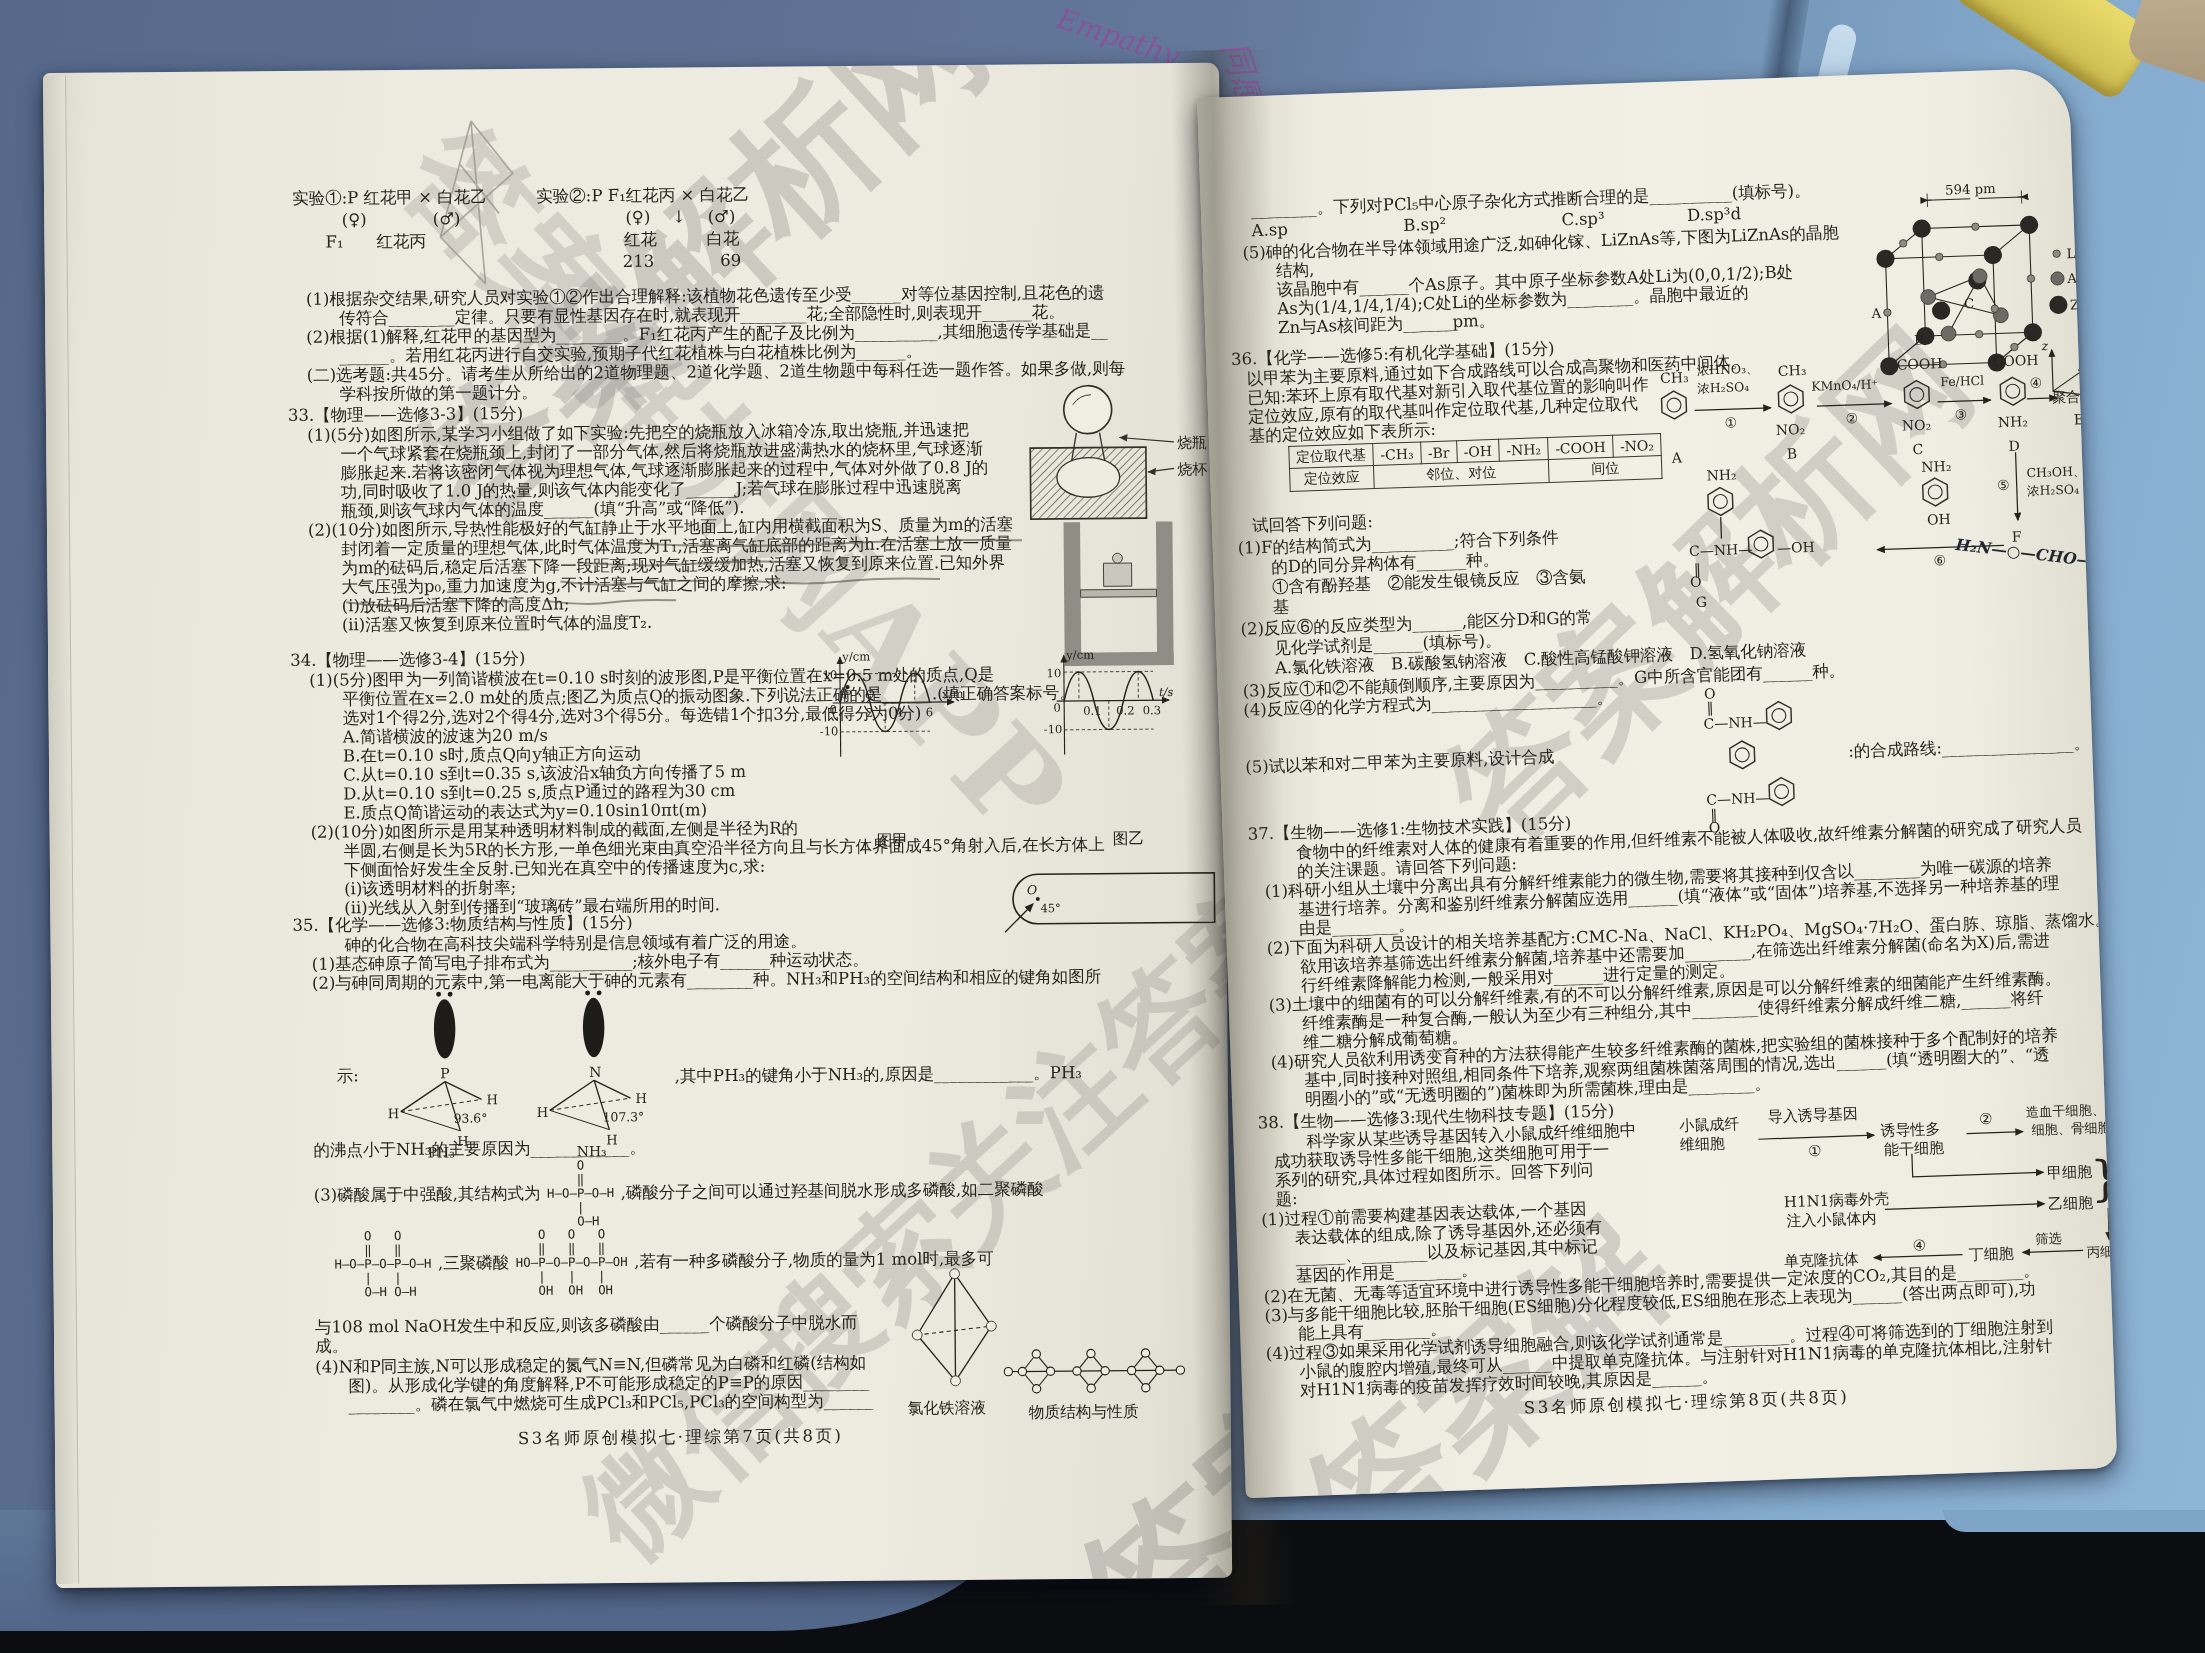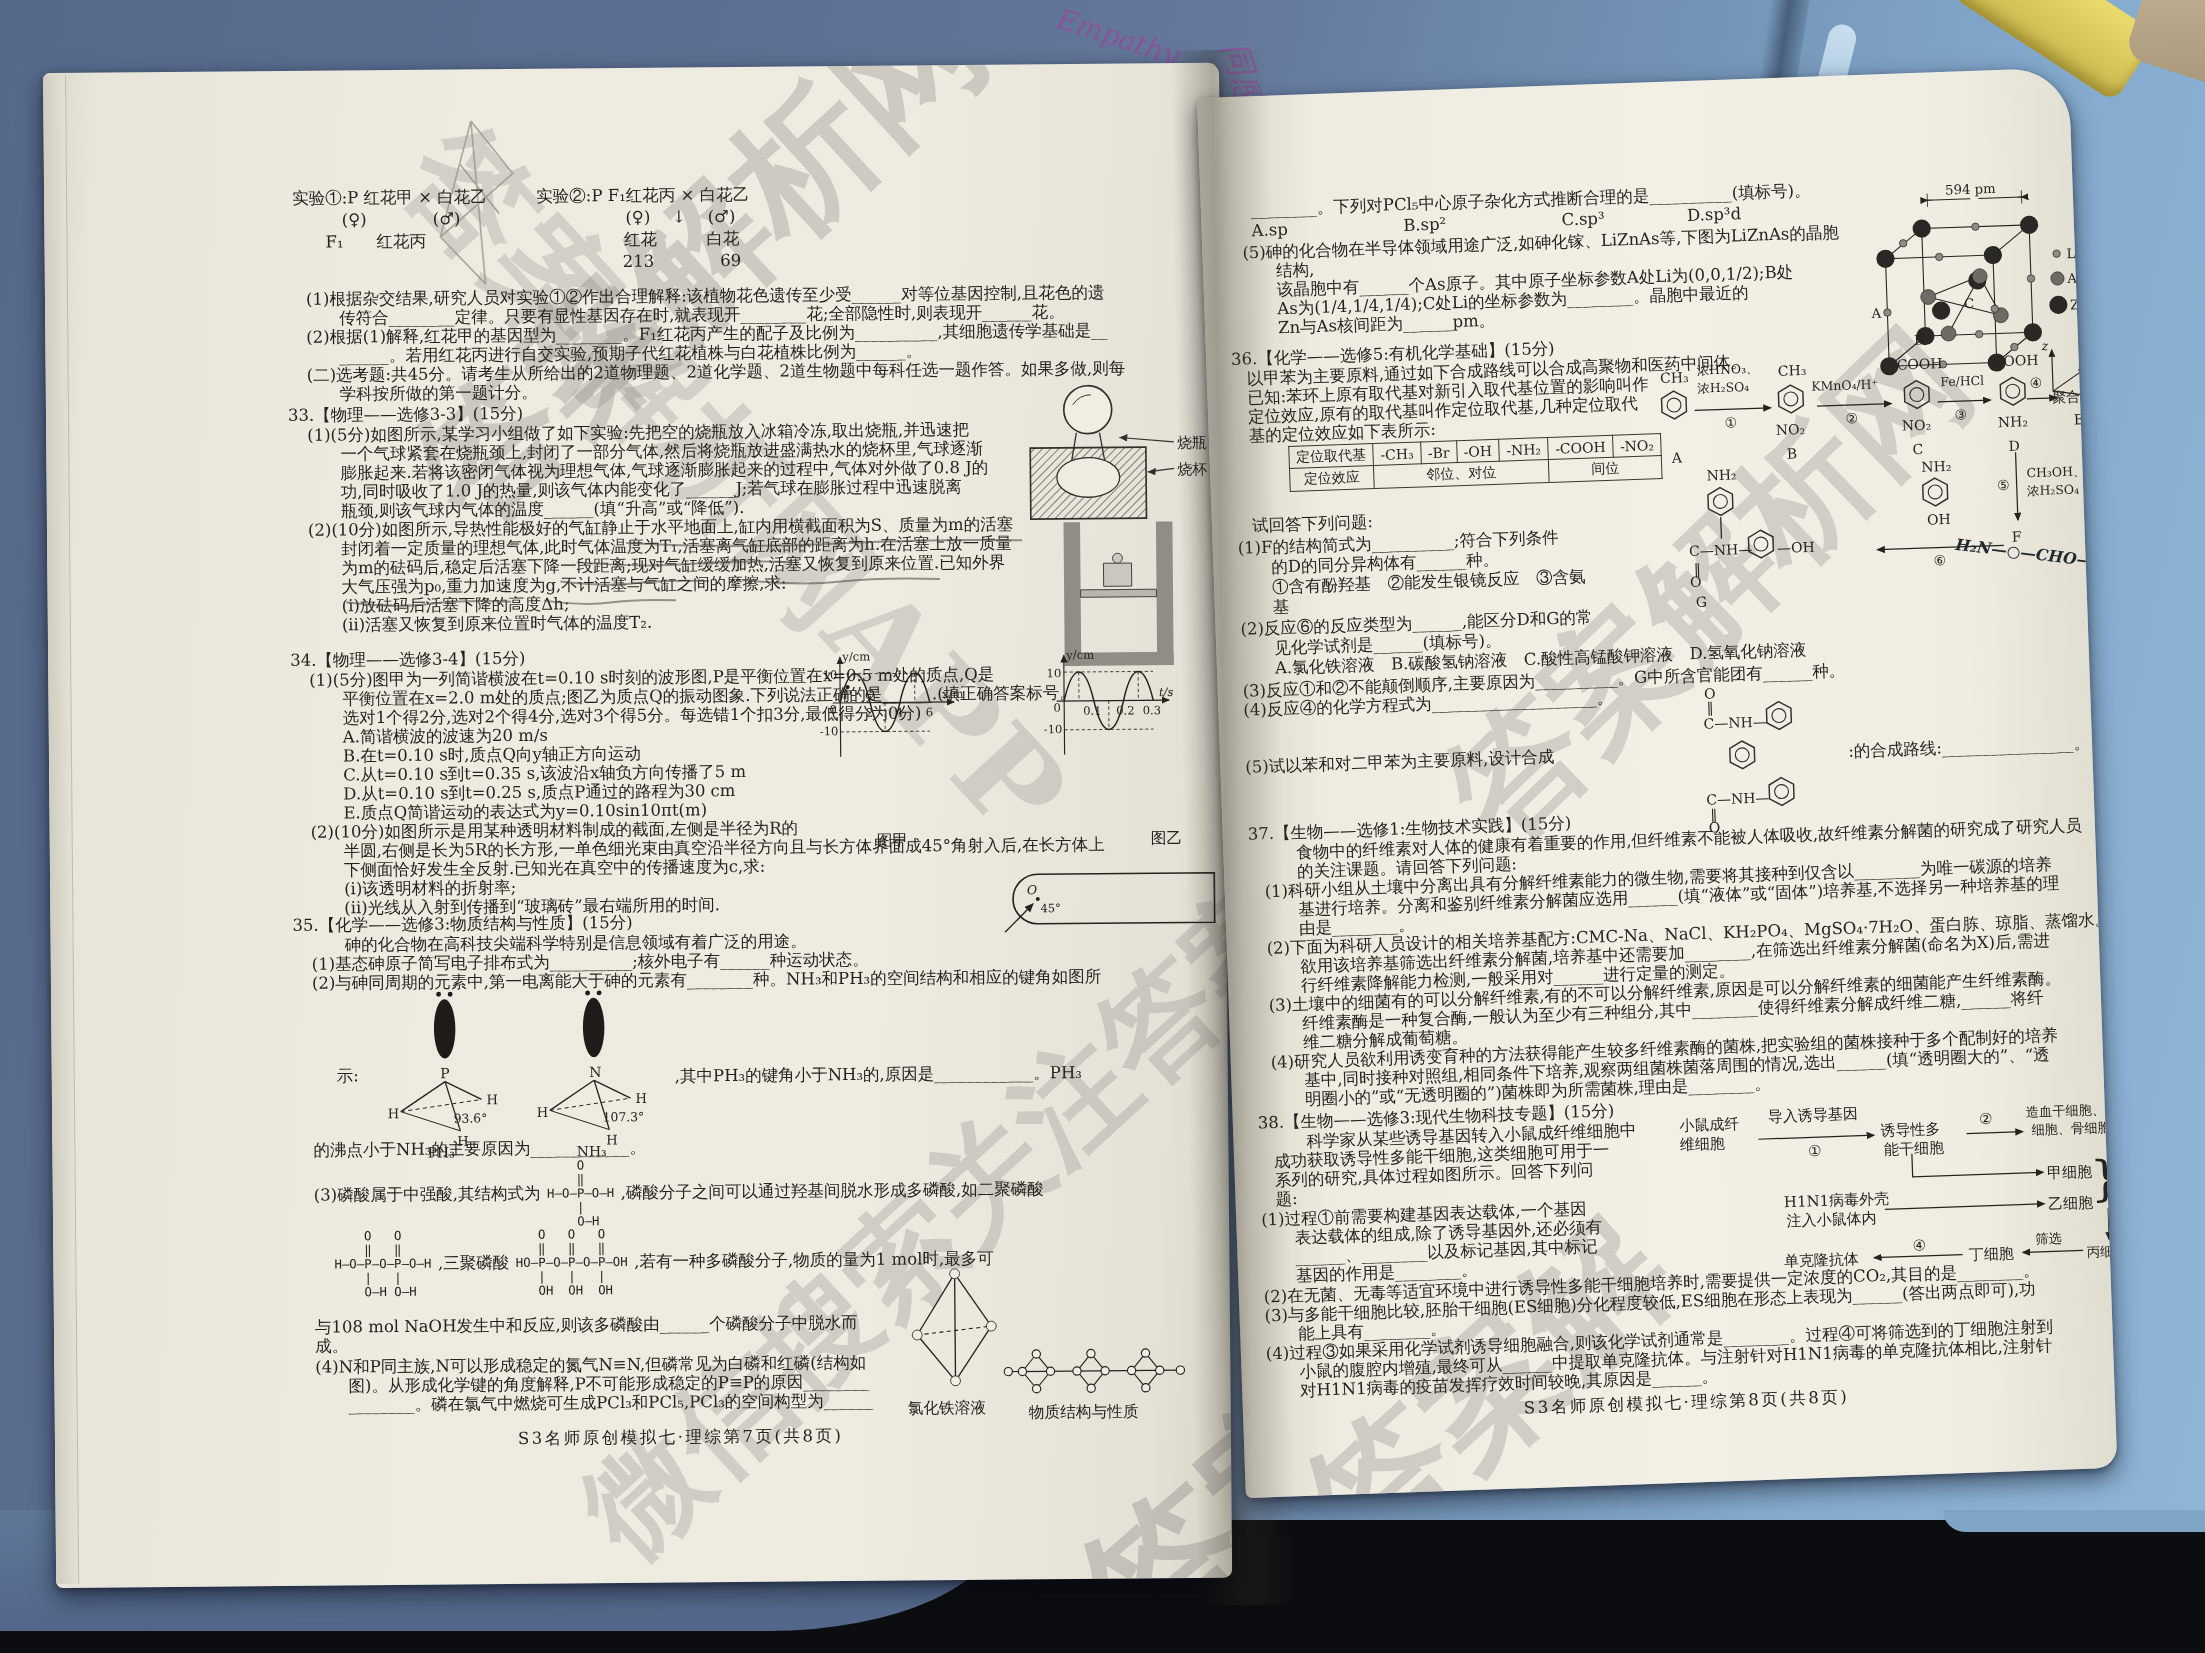--- a/index.html
+++ b/index.html
@@ -262,21 +262,21 @@
       <text x="28" y="14" font-size="14">y/cm</text>
       <text x="140" y="60" font-size="14" font-style="italic">t/s</text>
       <text x="4" y="36" font-size="14">10</text>
       <text x="12" y="78" font-size="14">0</text>
       <text x="0" y="104" font-size="14">-10</text>
       <text x="48" y="82" font-size="14">0.1</text>
       <text x="88" y="82" font-size="14">0.2</text>
       <text x="120" y="82" font-size="14">0.3</text>
     </svg>
     <div class="cap" style="left:827px;top:765px">图甲</div>
-    <div class="cap" style="left:1101px;top:765px">图乙</div>
+    <div class="cap" style="left:1063px;top:765px">图乙</div>
 
     <svg class="fig" style="left:951px;top:800px" width="225" height="71" viewBox="0 0 272 86">
       <defs>
           <marker id="ah3" markerWidth="8" markerHeight="8" refX="6" refY="3" orient="auto">
             <path d="M0,0 L7,3 L0,6 z" fill="#26231d"></path>
           </marker>
         </defs>
       <path d="M44,12 A30,30 0 0 0 44,72 L258,72 L258,12 Z" fill="none" stroke="#26231d" stroke-width="2"></path>
       <circle cx="44" cy="42" r="2.4" fill="#26231d"></circle>
       <text x="31" y="36" font-size="15" font-style="italic">O</text>

